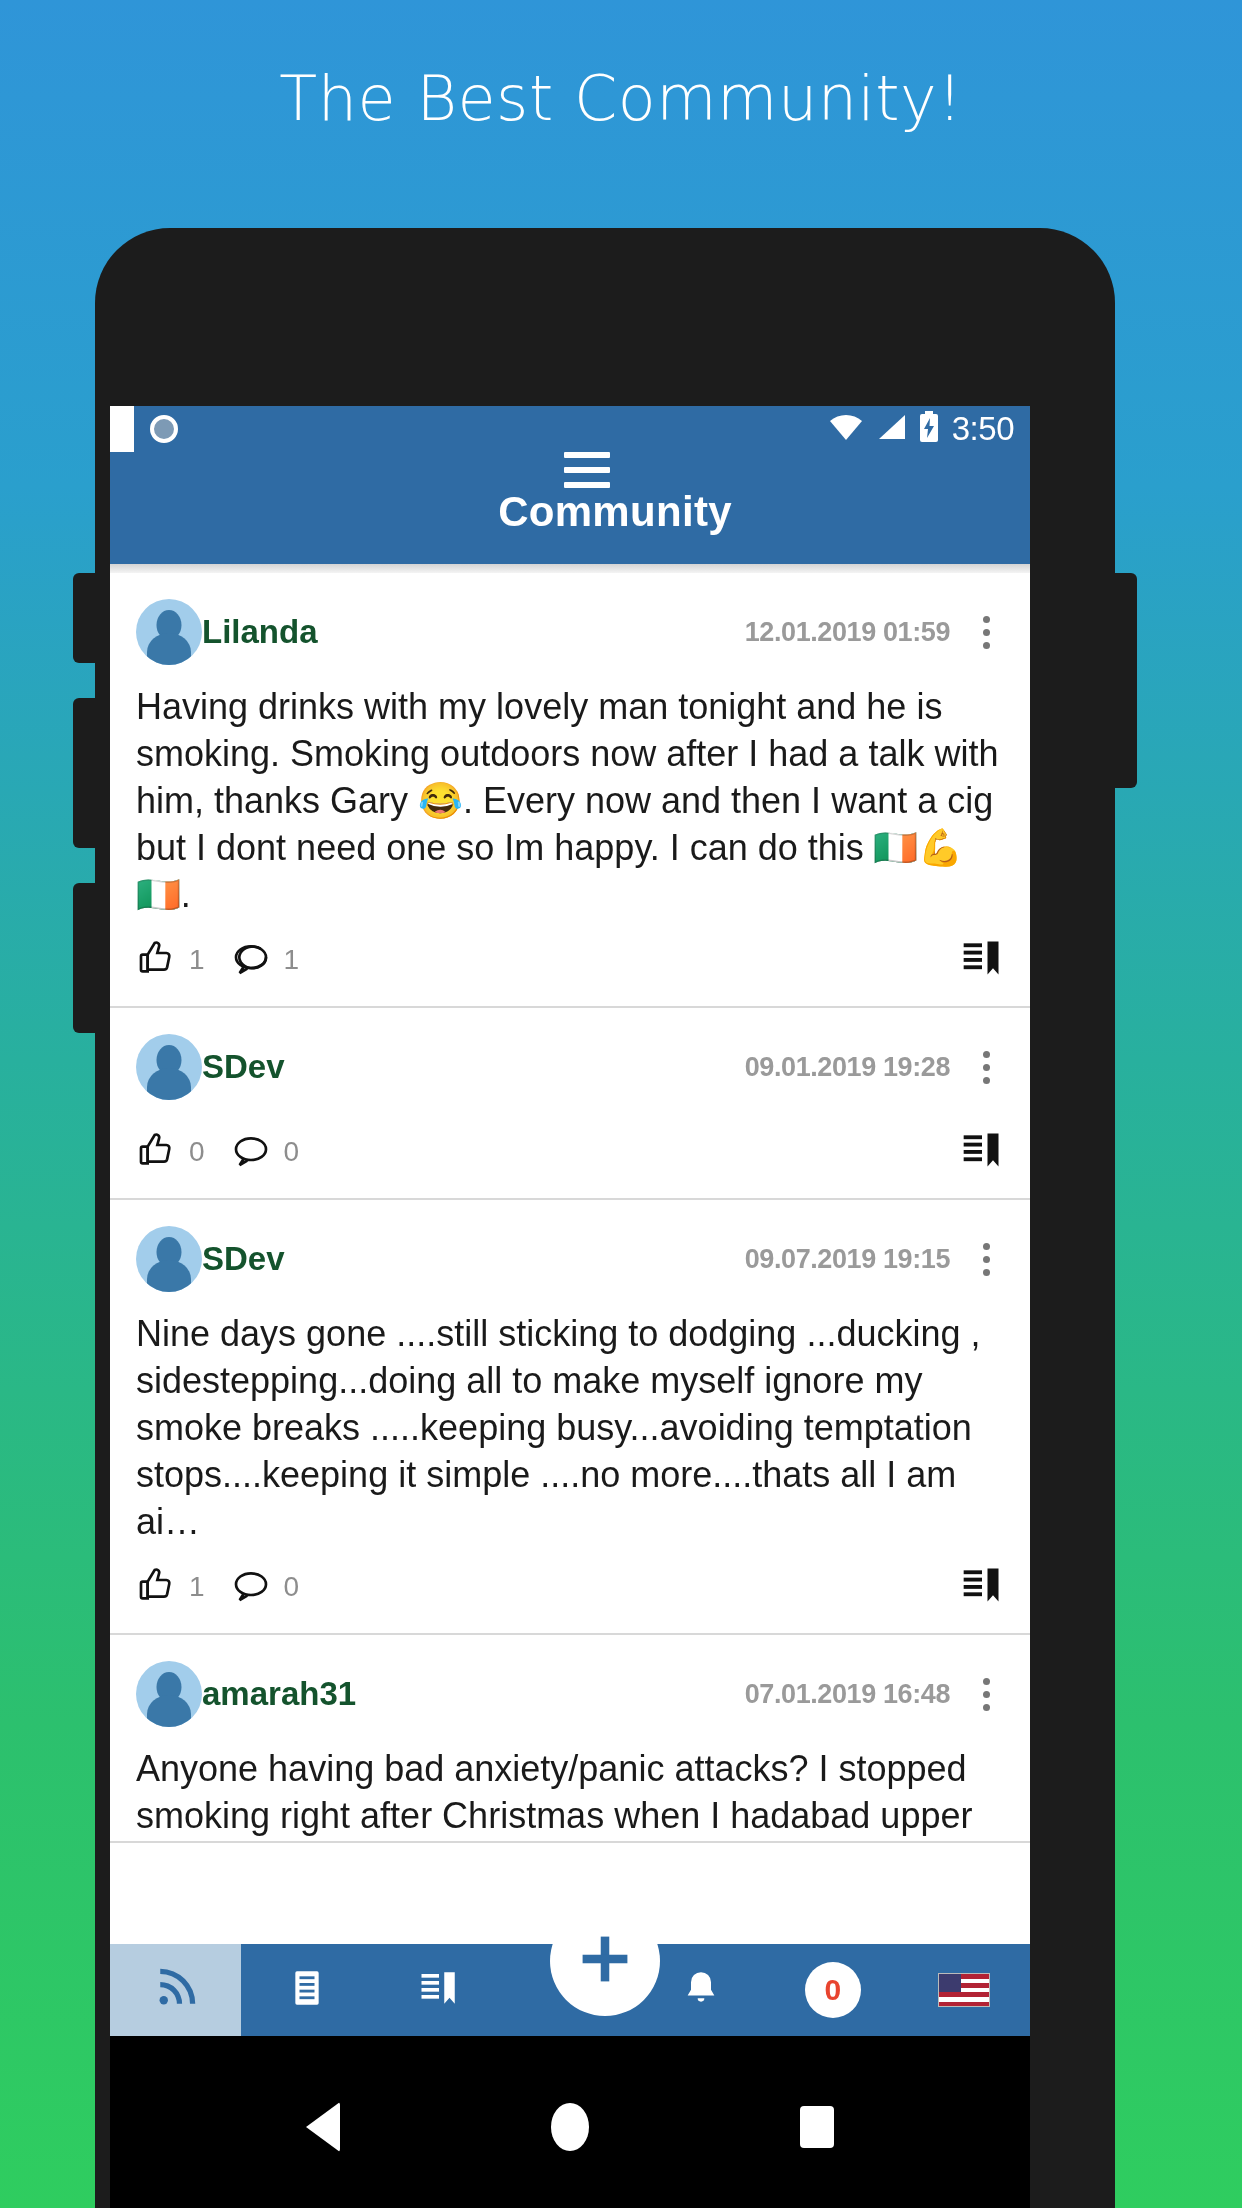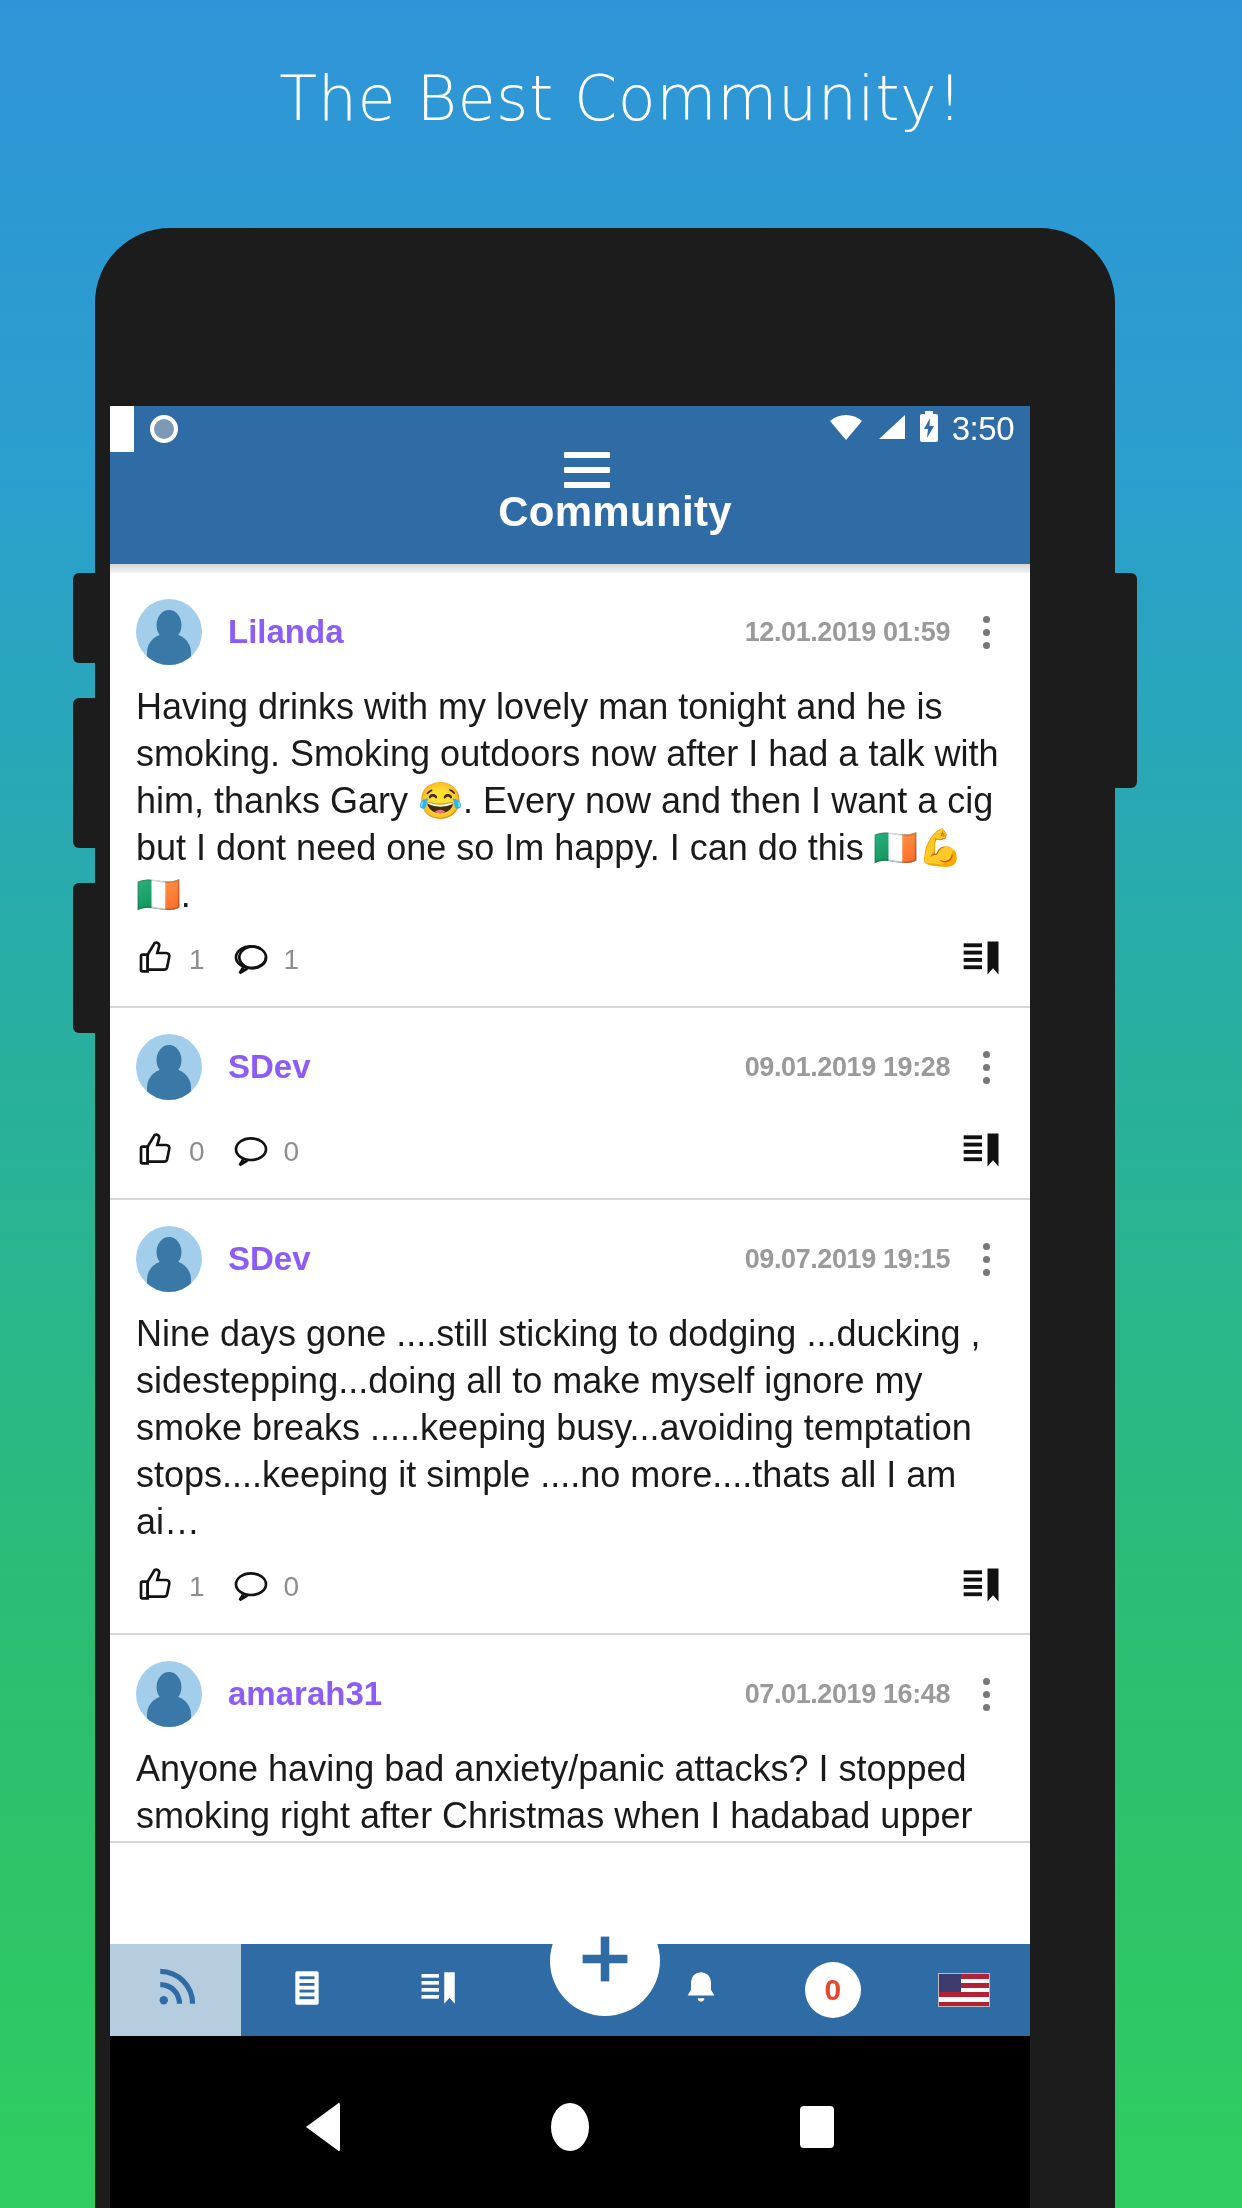--- a/index.html
+++ b/index.html
@@ -108,22 +108,21 @@
     width: 25px; height: 30px; border-radius: 50%;
     background: #3a78a8;
   }
   .avatar::after {
     content: ""; position: absolute;
     left: 50%; bottom: -6px; transform: translateX(-50%);
     width: 44px; height: 38px; border-radius: 50% 50% 0 0;
     background: #3a78a8;
   }
   .post-author {
-    font-size: 33px; font-weight: bold; color: #8b5cf6;
-    margin-left: 26px;
+    font-size: 33px; font-weight: bold; color: #14532d;
   }
   .hspace { flex: 1; }
   .post-time { font-size: 27px; color: #9a9a9a; font-weight: bold; letter-spacing: -0.4px; margin-left: 20px; }
   .kebab {
     width: 36px; display: flex; flex-direction: column;
     align-items: center; gap: 6px; margin-left: 18px; cursor: pointer;
   }
   .kebab i { width: 7px; height: 7px; border-radius: 50%; background: #777777; display: block; }
 
   .post-body {

